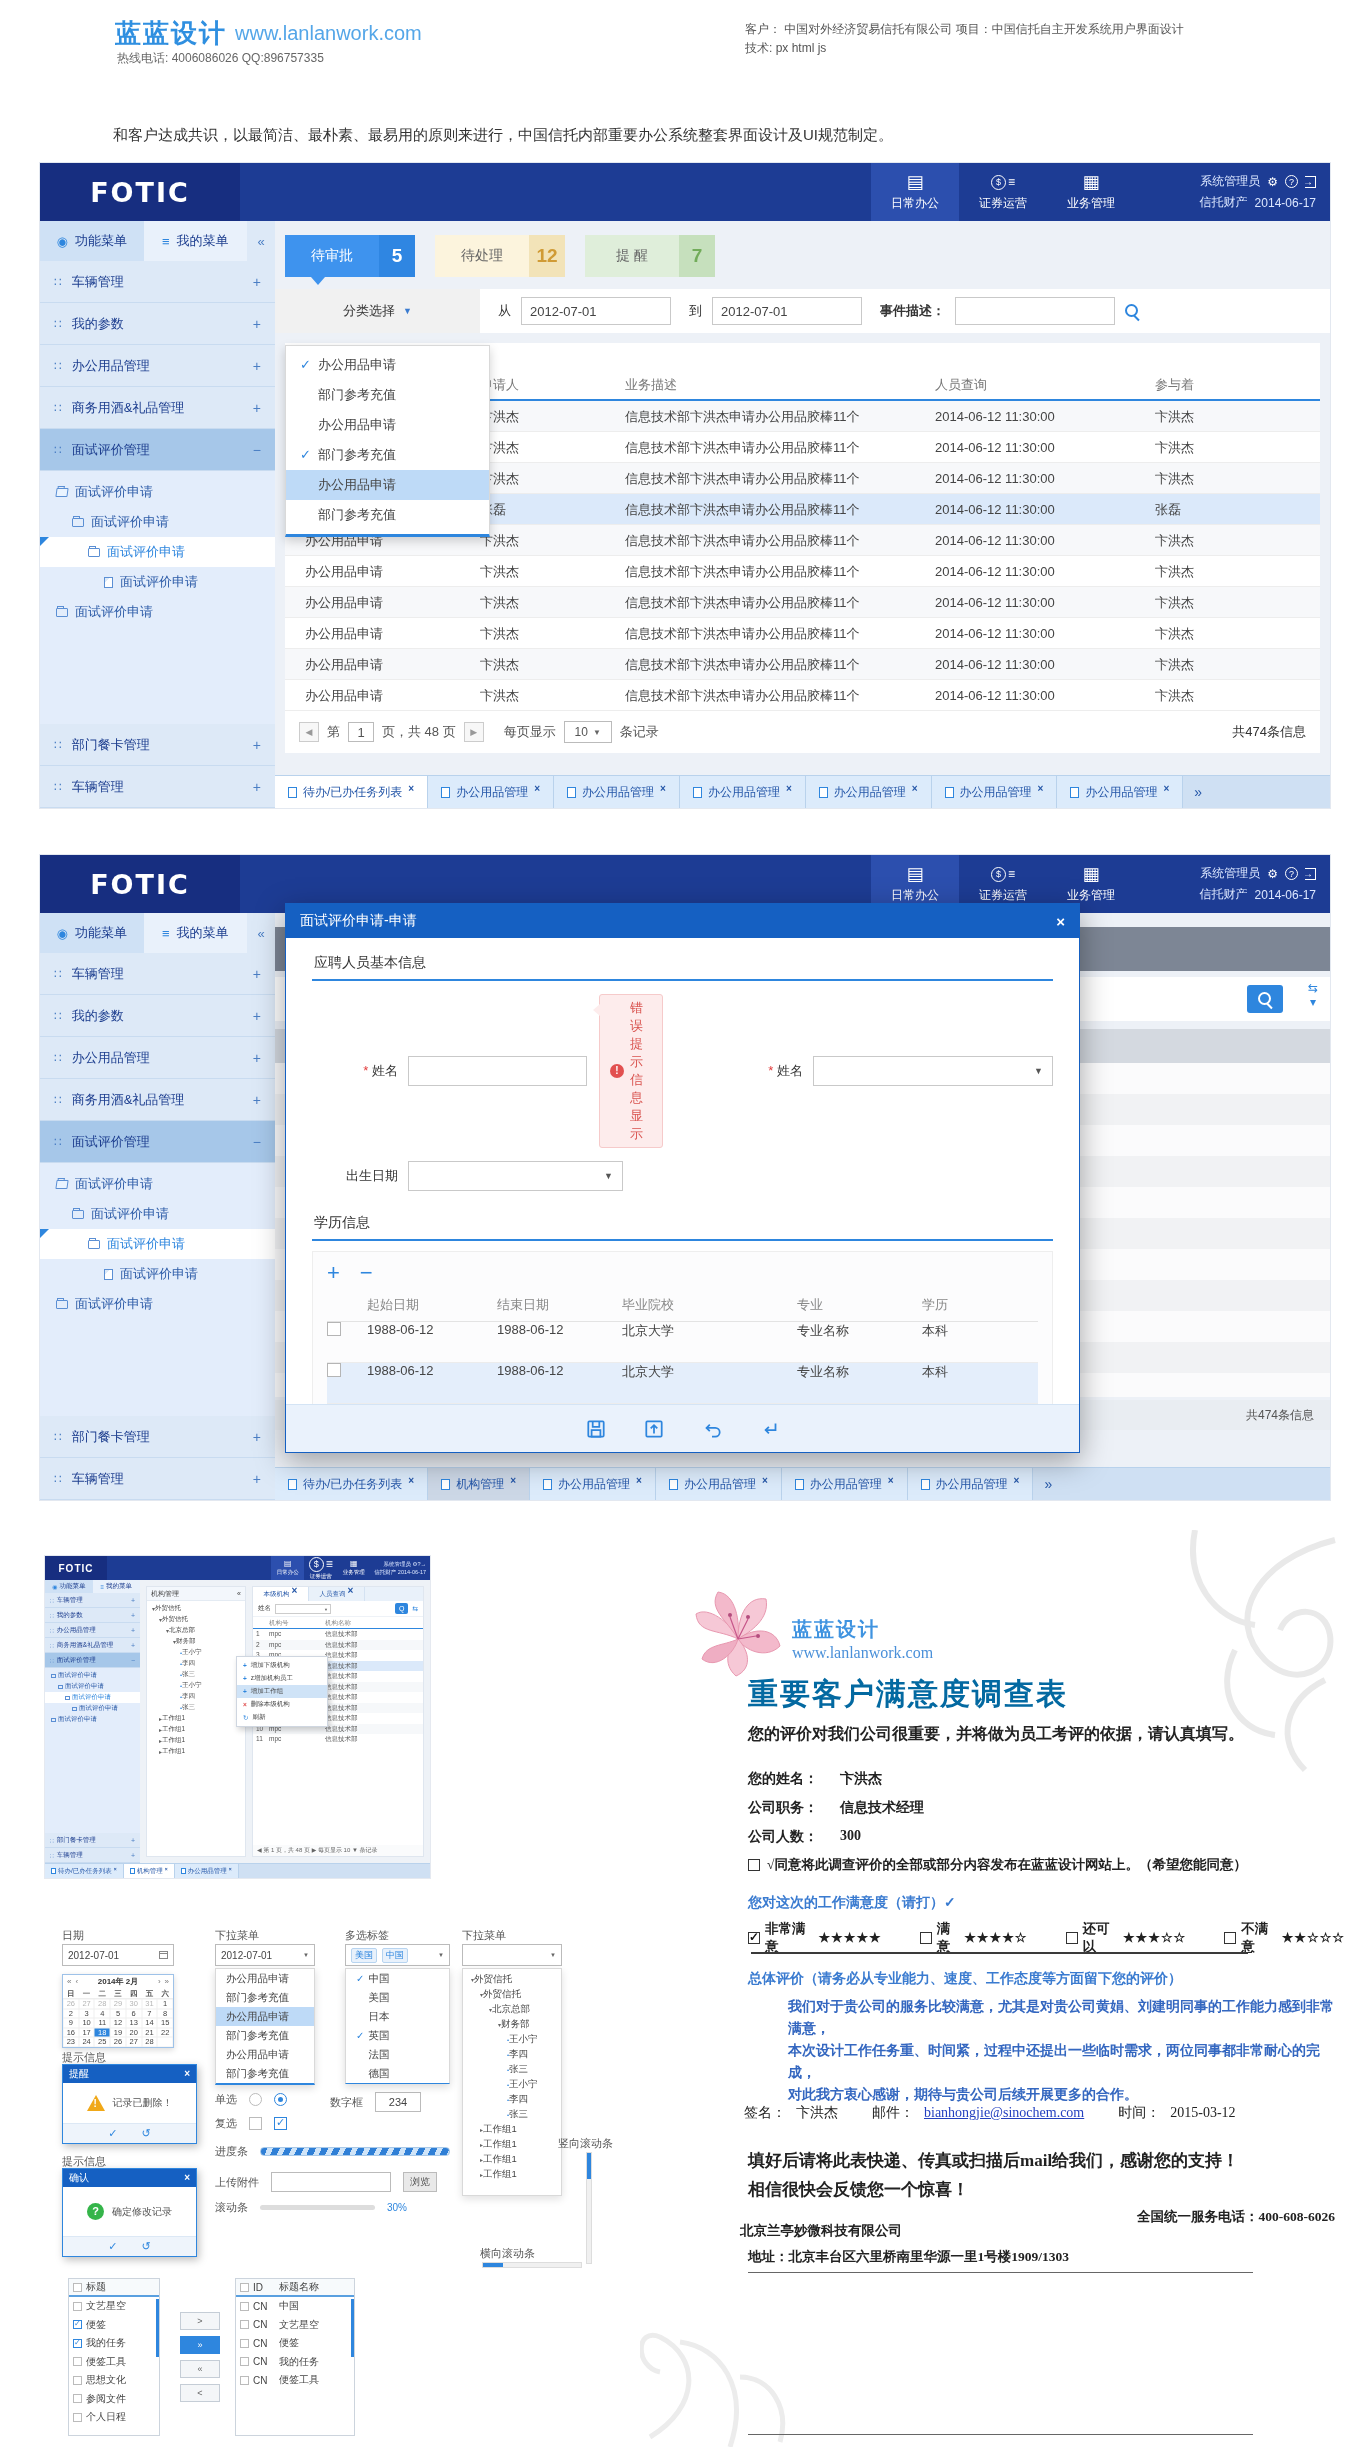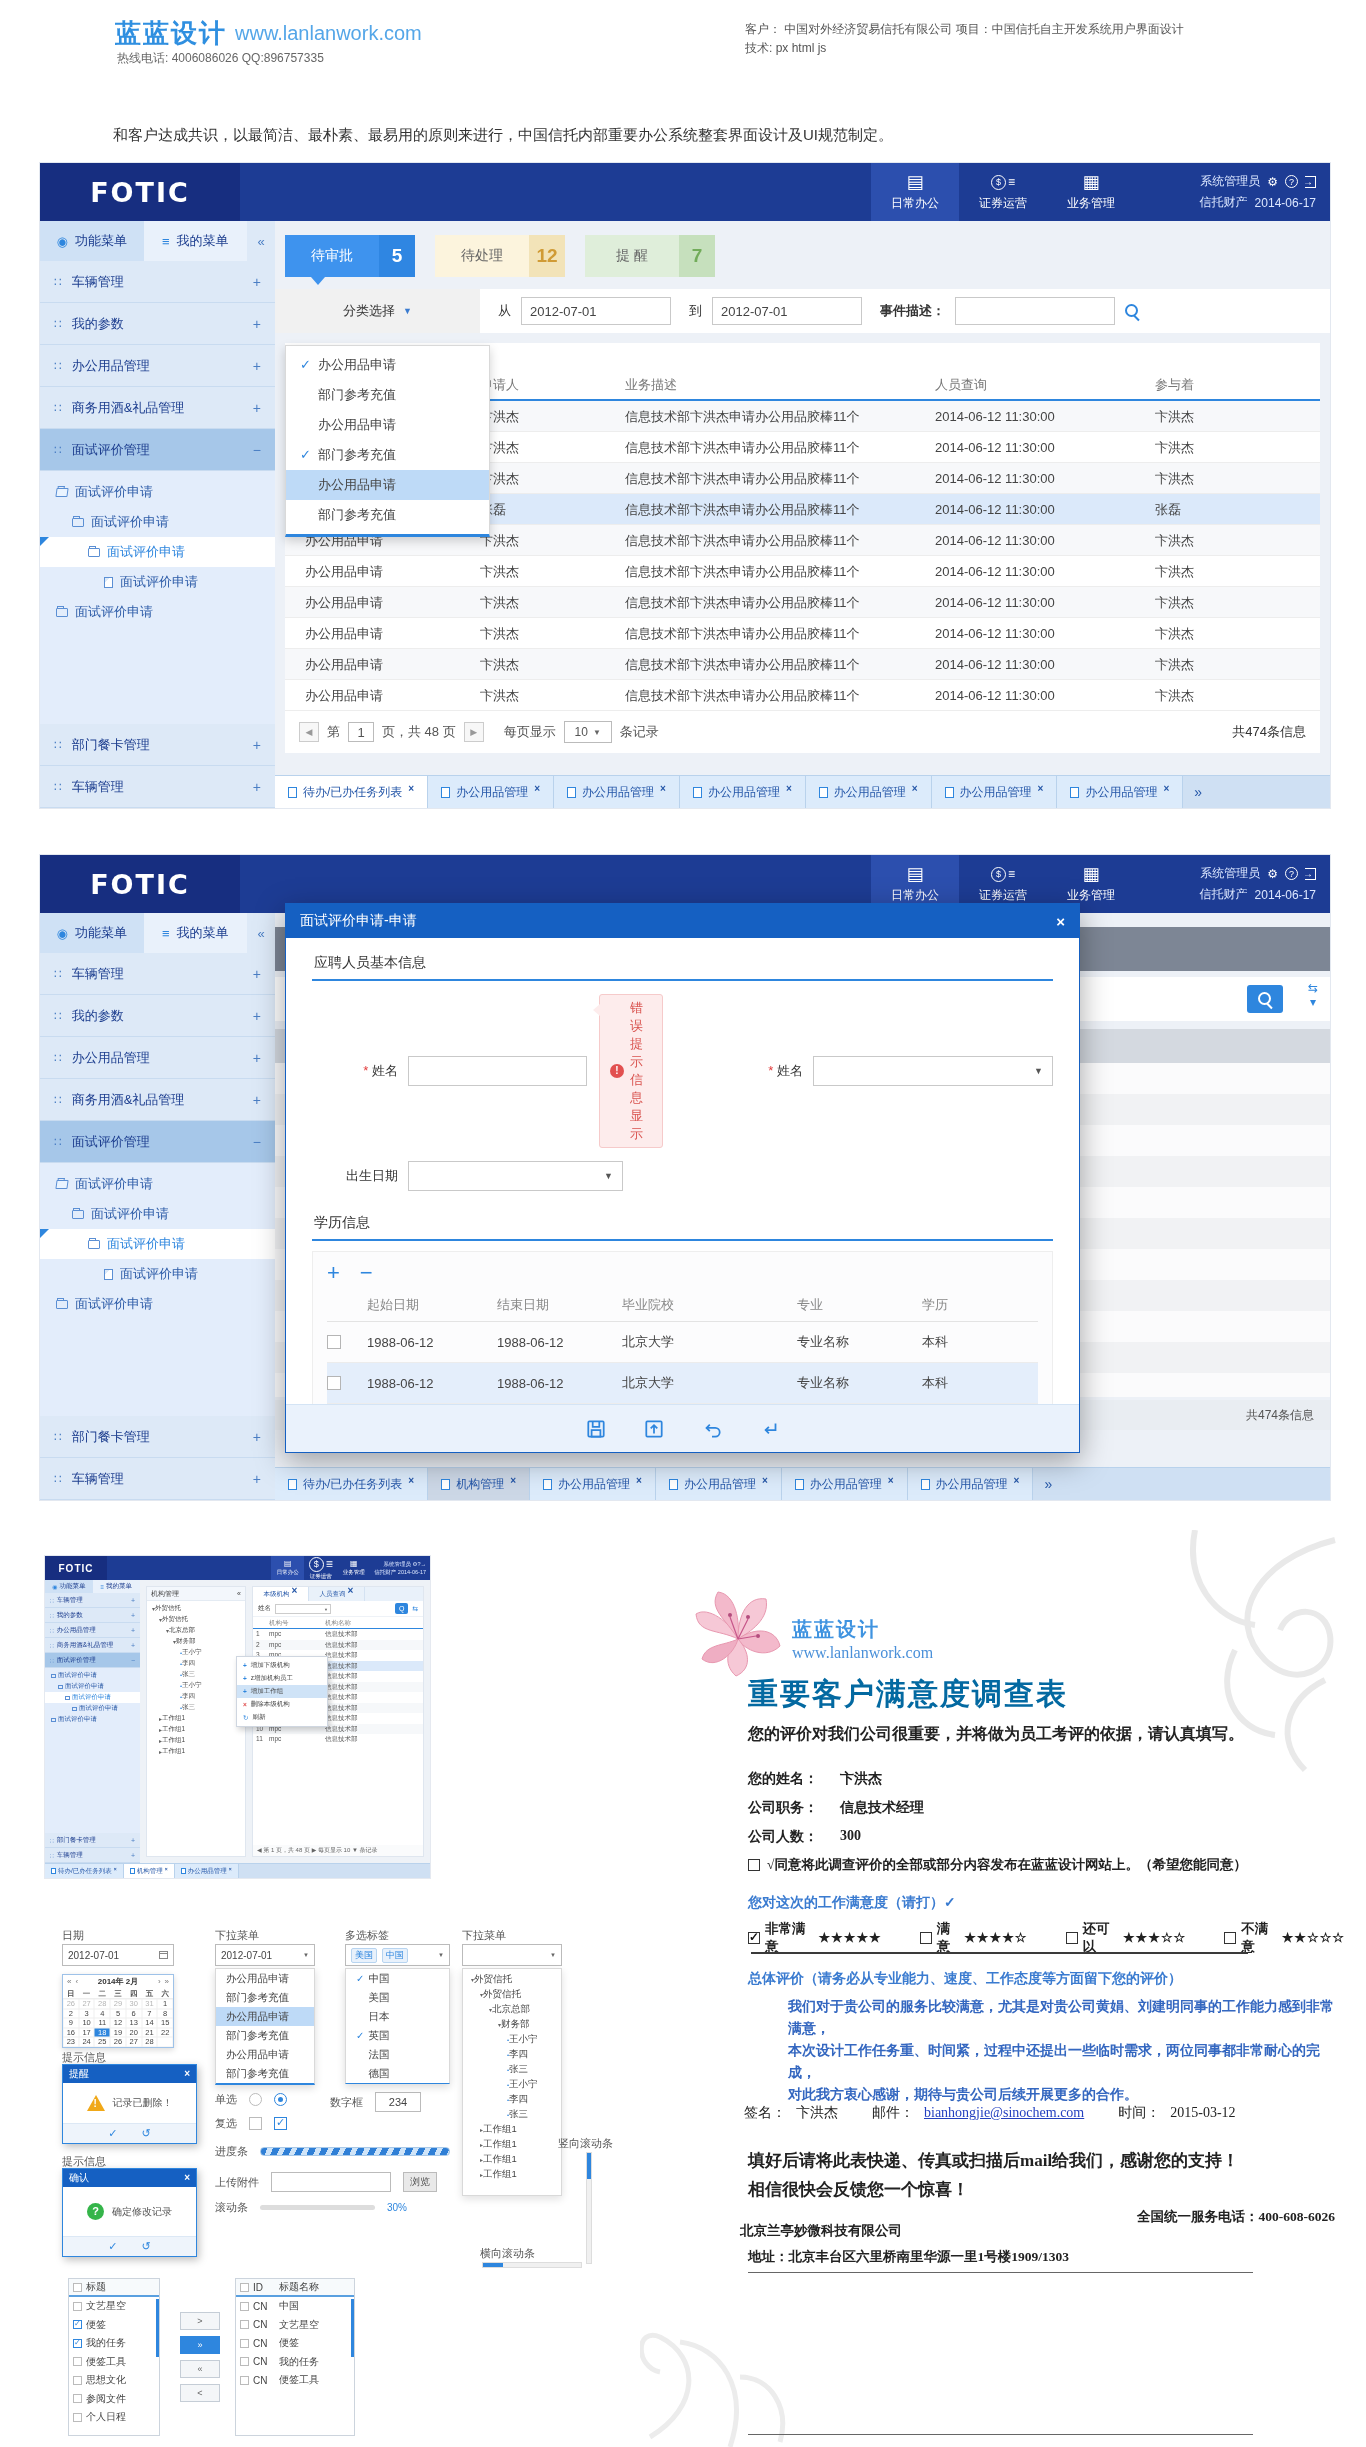--- a/index.html
+++ b/index.html
@@ -142,21 +142,21 @@
   .fsel::after { content:"▼"; position:absolute; right:9px; top:9px; font-size:9px; color:#555; }
   .fsel.w215 { width:215px; }
   .grp2 { margin-left:54px; display:flex; align-items:center; }
   .etip { margin-left:12px; display:flex; align-items:center; gap:6px; background:#fdecec; border:1px solid #f6caca; border-radius:3px; padding:4px 10px; color:#d9534f; font-size:13px; position:relative; }
   .etip::before { content:""; position:absolute; left:-7px; top:9px; border-top:6px solid transparent; border-bottom:6px solid transparent; border-right:7px solid #fdecec; }
   .err-ic { width:14px; height:14px; border-radius:50%; background:#e25050; color:#fff; font-size:10px; font-weight:bold; text-align:center; line-height:14px; flex:none; }
   .edu { margin:10px 0 6px; border:1px solid #eee; background:#fcfcfd; padding:6px 14px 10px; }
   .edu-tools { display:flex; gap:20px; color:#2e86de; font-size:22px; height:30px; align-items:center; }
   .edu-tools span { cursor:pointer; line-height:22px; }
   .ehead { display:flex; height:34px; line-height:34px; font-size:13px; color:#888; border-bottom:1px solid #e3e3e3; }
-  .erow { display:flex; height:41px; align-items:center; font-size:13px; color:#444; border-bottom:1px solid #ececec; }
+  .erow { display:flex; height:41px; align-items:flex-start; font-size:13px; color:#444; border-bottom:1px solid #ececec; }
   .erow.on { background:#e4eefb; }
   .ec0 { width:40px; flex:none; display:flex; align-items:center; }
   .ec1 { width:130px; flex:none; } .ec2 { width:125px; flex:none; } .ec3 { width:175px; flex:none; } .ec4 { width:125px; flex:none; } .ec5 { flex:1; }
   .cb { width:14px; height:14px; border:1px solid #b5b5b5; background:#fff; display:inline-block; position:relative; flex:none; cursor:pointer; }
   .mfoot { height:48px; background:#eaf2fc; border-top:1px solid #d4e4f5; display:flex; align-items:center; justify-content:center; gap:36px; flex:none; }
   .mfi { width:22px; height:22px; cursor:pointer; }
   .mfi svg { width:22px; height:22px; stroke:#2e86de; fill:none; stroke-width:1.6; }
 
   
   .mini { position:absolute; left:45px; top:1556px; width:385px; height:322px; display:flex; flex-direction:column; background:#eef2f7; box-shadow:0 0 0 1px #e5e9f0; font-size:7px; }

